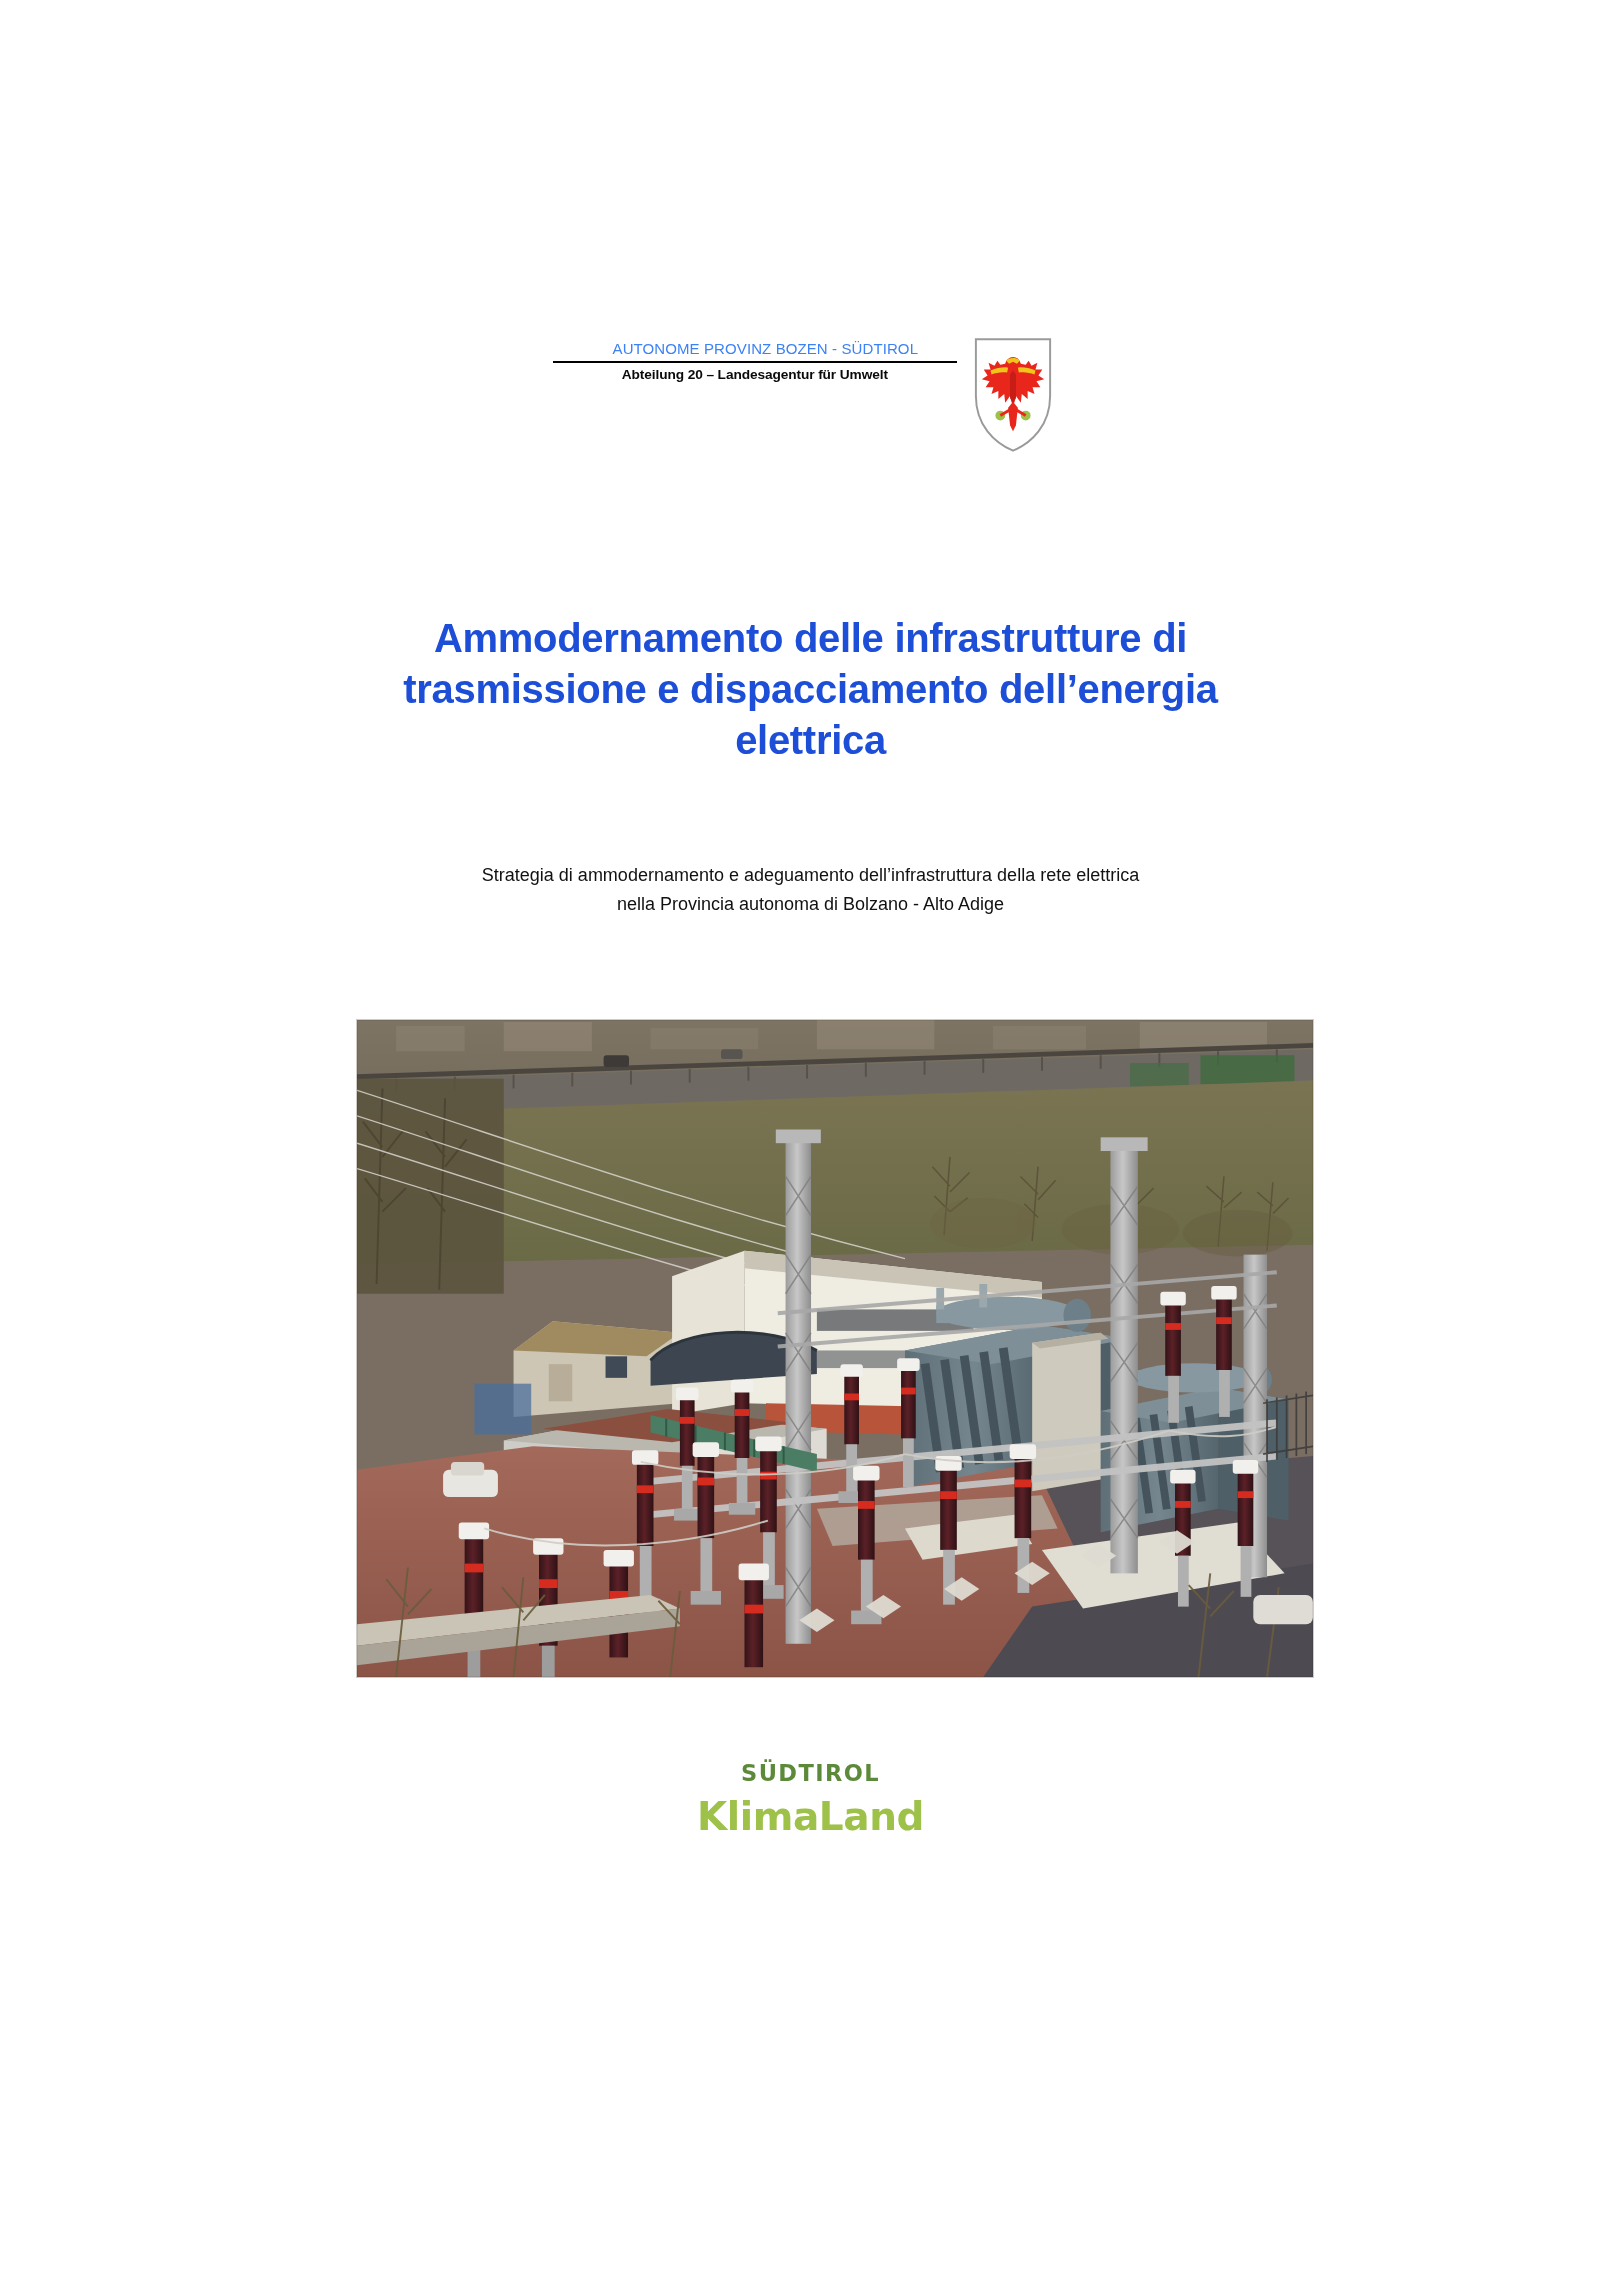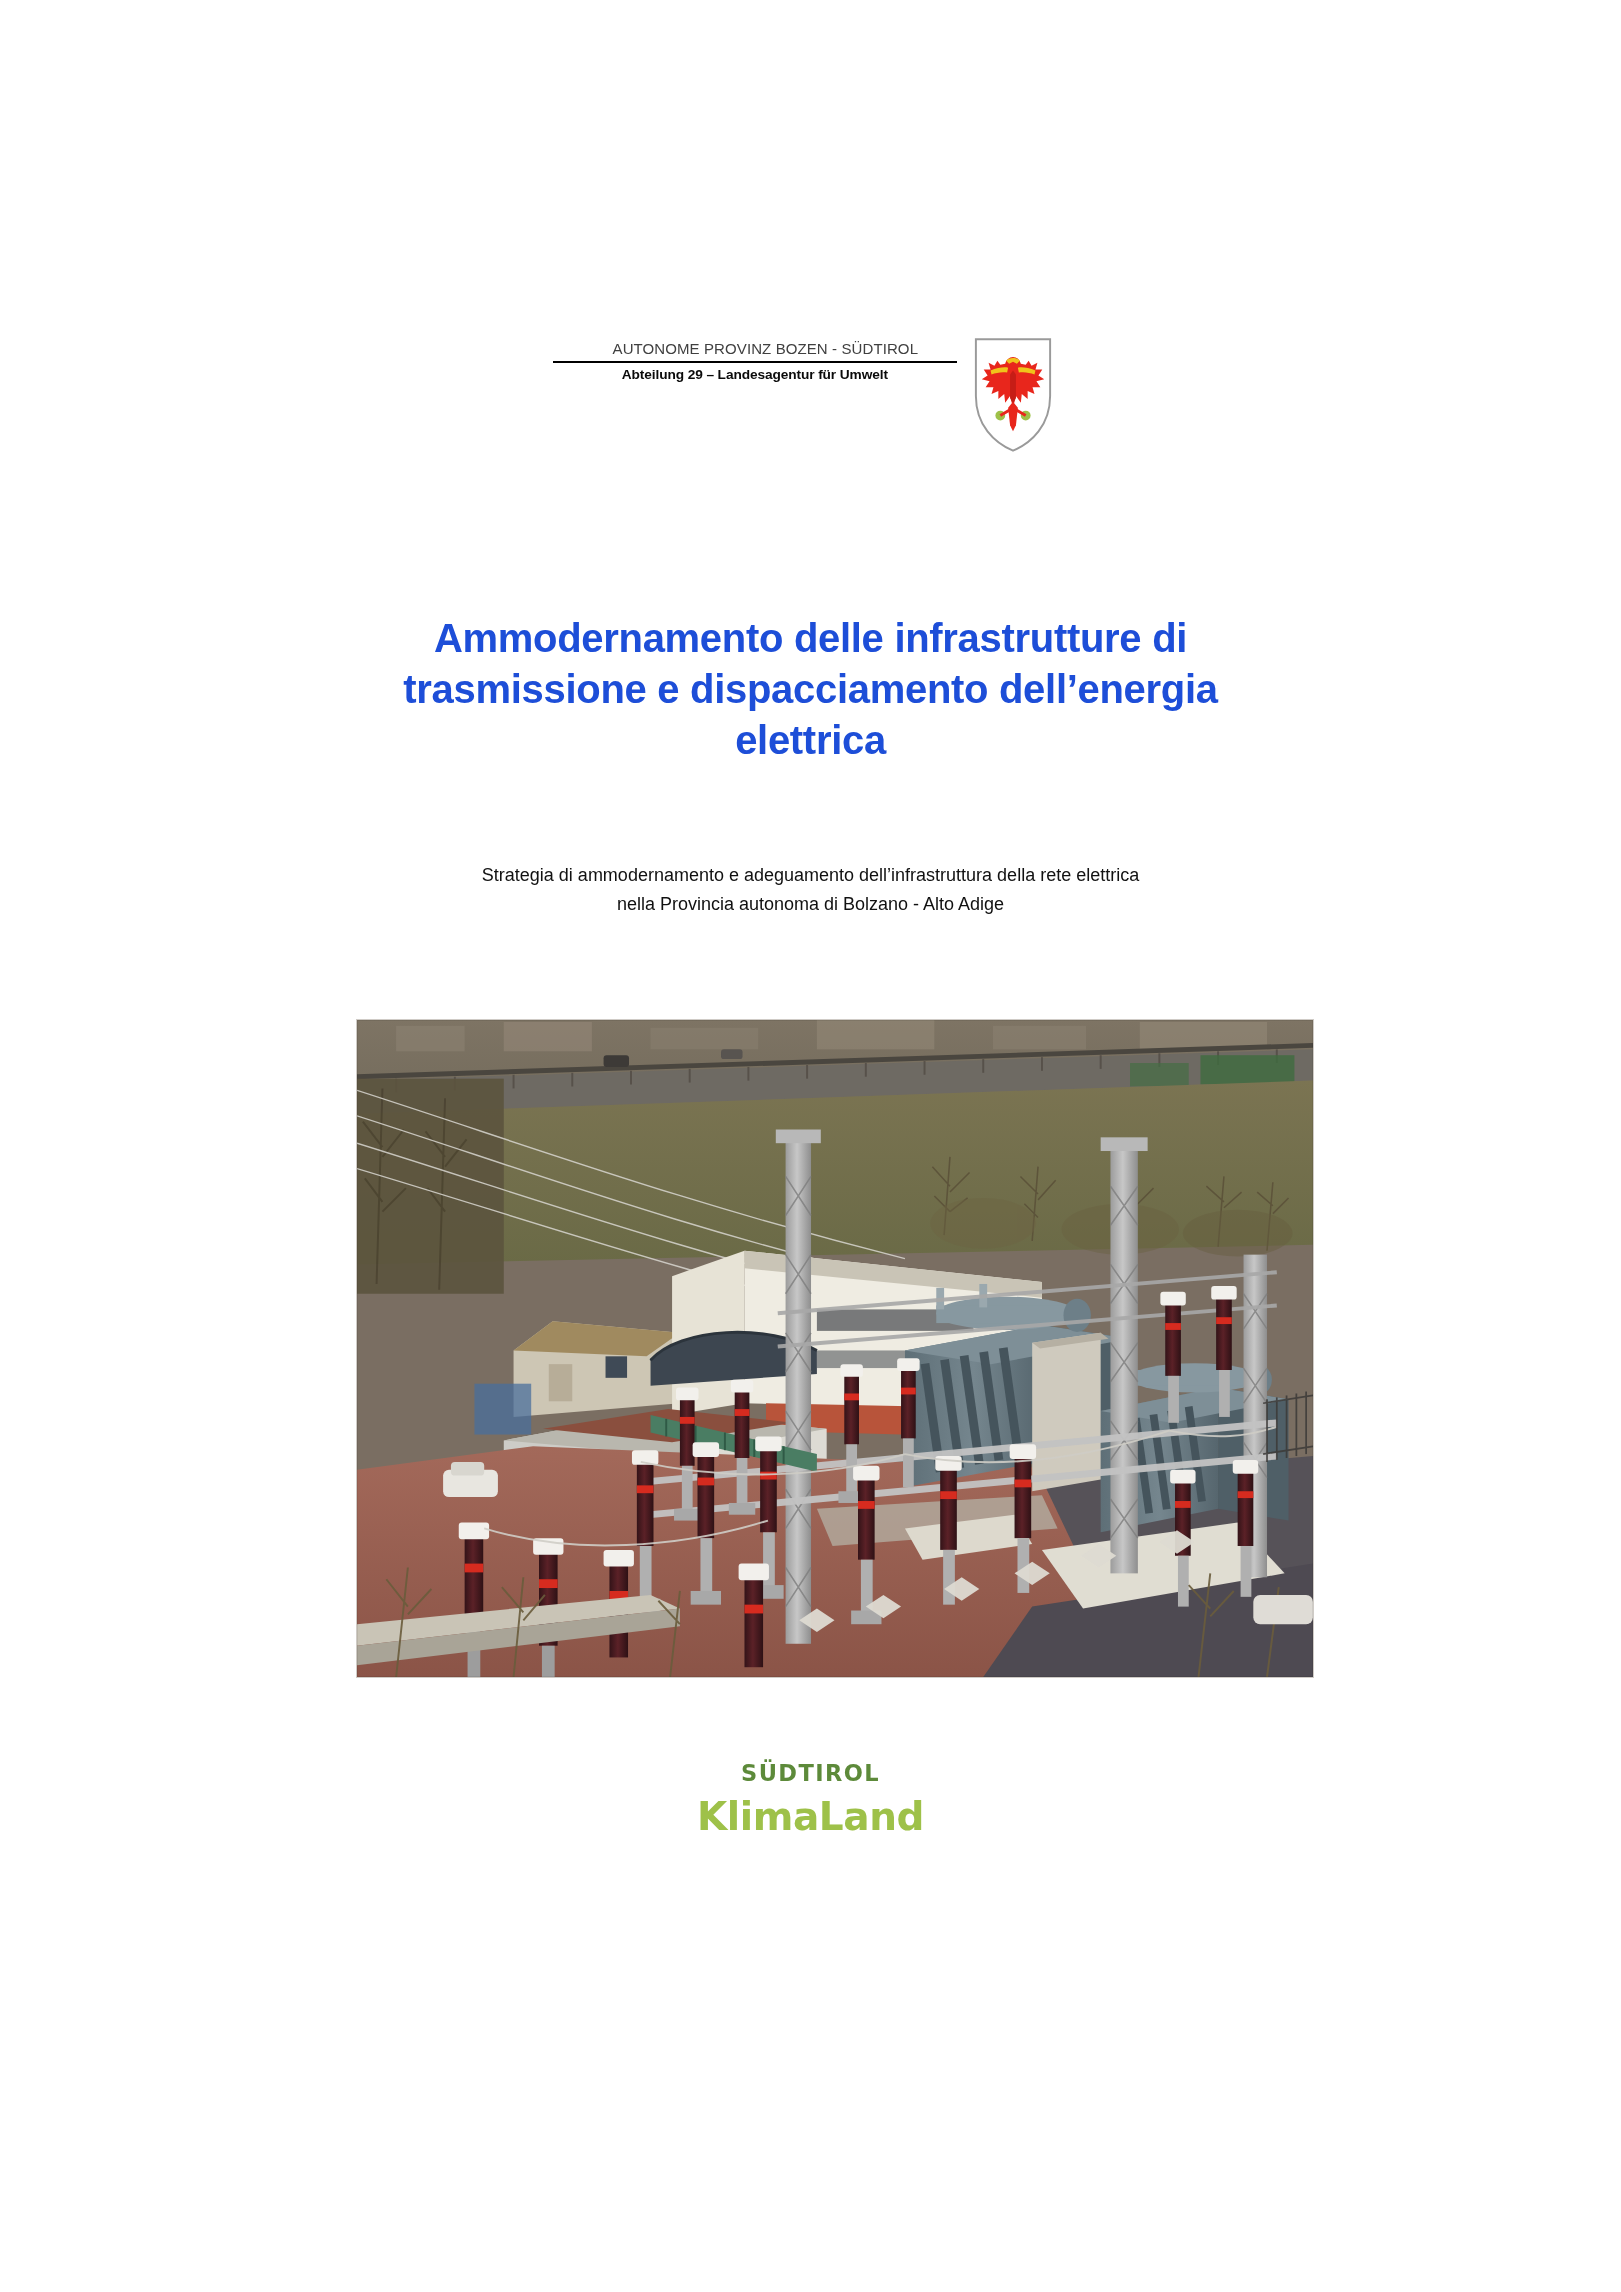--- a/index.html
+++ b/index.html
@@ -40,21 +40,21 @@
     justify-content: flex-start;
     padding-top: 10.8px;
   }
   .lh-left  { width: 404px; align-items: center; }
   .lh-right { width: 417px; align-items: center; }
 
   .lh-line1 {
     font-size: 15px;
     font-weight: 400;
     letter-spacing: 0.1px;
-    color: #404040;
+    color: #3b82f6;
     white-space: nowrap;
     line-height: 1.15;
     padding-bottom: 2.9px;
     margin-left: 21px;
   }
   .lh-rule {
     width: 100%;
     height: 2px;
     background: #000000;
     margin: 1px 0 3.9px 0;
@@ -155,21 +155,21 @@
 </head>
 <body>
 
 <div class="page">
 
   <div class="letterhead">
 
     <div class="lh-block lh-left">
       <div class="lh-line1">AUTONOME PROVINZ BOZEN - SÜDTIROL</div>
       <div class="lh-rule"></div>
-      <div class="lh-line2">Abteilung 29 – Landesagentur für Umwelt</div>
+      <div class="lh-line2">Abteilung 20 – Landesagentur für Umwelt</div>
     </div>
 
     <div class="crest">
       <svg viewBox="0 0 86 122" xmlns="http://www.w3.org/2000/svg">
 
         <path d="M5 4 H81 V62 C81 92 62 110 43 118 C24 110 5 92 5 62 Z" fill="#ffffff" stroke="#9a9a9a" stroke-width="2"></path>
 
         <path d="M43 22
                  C39 22 36 25 35 29
                  L30 30 L27 26 L24 31 L18 28 L20 35

